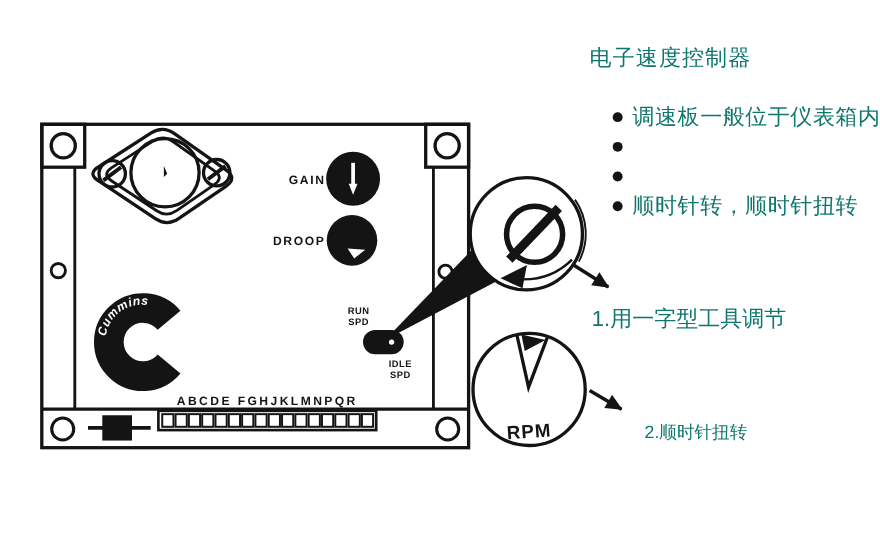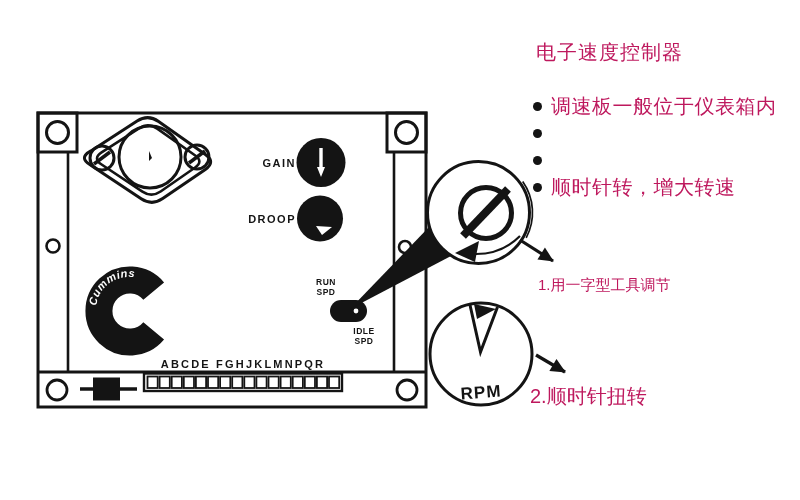--- a/index.html
+++ b/index.html
@@ -1,25 +1,25 @@
 <!DOCTYPE html>
 <html><head>
 <meta charset="utf-8">
 <style>
   html,body{margin:0;padding:0;background:#ffffff;}
   .stage{position:relative;width:800px;height:500px;background:#ffffff;overflow:hidden;
          font-family:"Liberation Sans", sans-serif;color:#141414;}
   .stage svg{position:absolute;left:0;top:0;}
-  .txt{position:absolute;color:#be185d;white-space:nowrap;}
+  .txt{position:absolute;color:#0f766e;white-space:nowrap;}
   .title{left:536px;top:39px;font-size:20px;letter-spacing:1px;}
-  .bullets{left:533px;top:93px;}
+  .bullets{left:557px;top:93px;}
   .brow{display:flex;align-items:center;height:27px;font-size:20px;letter-spacing:0.5px;}
   .dot{width:9px;height:9px;border-radius:50%;background:#141414;margin-right:9px;flex:0 0 auto;}
-  .step1{left:538px;top:276px;font-size:15px;text-align:center;}
-  .step2{left:530px;top:383px;font-size:20px;}
+  .step1{left:538px;top:276px;font-size:20px;text-align:center;}
+  .step2{left:586px;top:383px;font-size:16px;}
   .ln{stroke:#141414;fill:none;}
   .fillink{fill:#141414;stroke:none;}
   .lbl{font-family:"Liberation Sans", sans-serif;font-weight:bold;fill:#141414;}
 </style>
 </head>
 <body>
 
 <div class="stage">
 
   <svg width="800" height="500" viewBox="0 0 800 500">
@@ -143,20 +143,20 @@
       <span>调速板一般位于仪表箱内</span>
     </div>
     <div class="brow">
       <span class="dot"></span>
     </div>
     <div class="brow">
       <span class="dot"></span>
     </div>
     <div class="brow">
       <span class="dot"></span>
-      <span>顺时针转，增大转速</span>
+      <span>顺时针转，顺时针扭转</span>
     </div>
   </div>
 
   <div class="txt step1">1.用一字型工具调节</div>
   <div class="txt step2">2.顺时针扭转</div>
 
 </div>
 
 </body></html>

